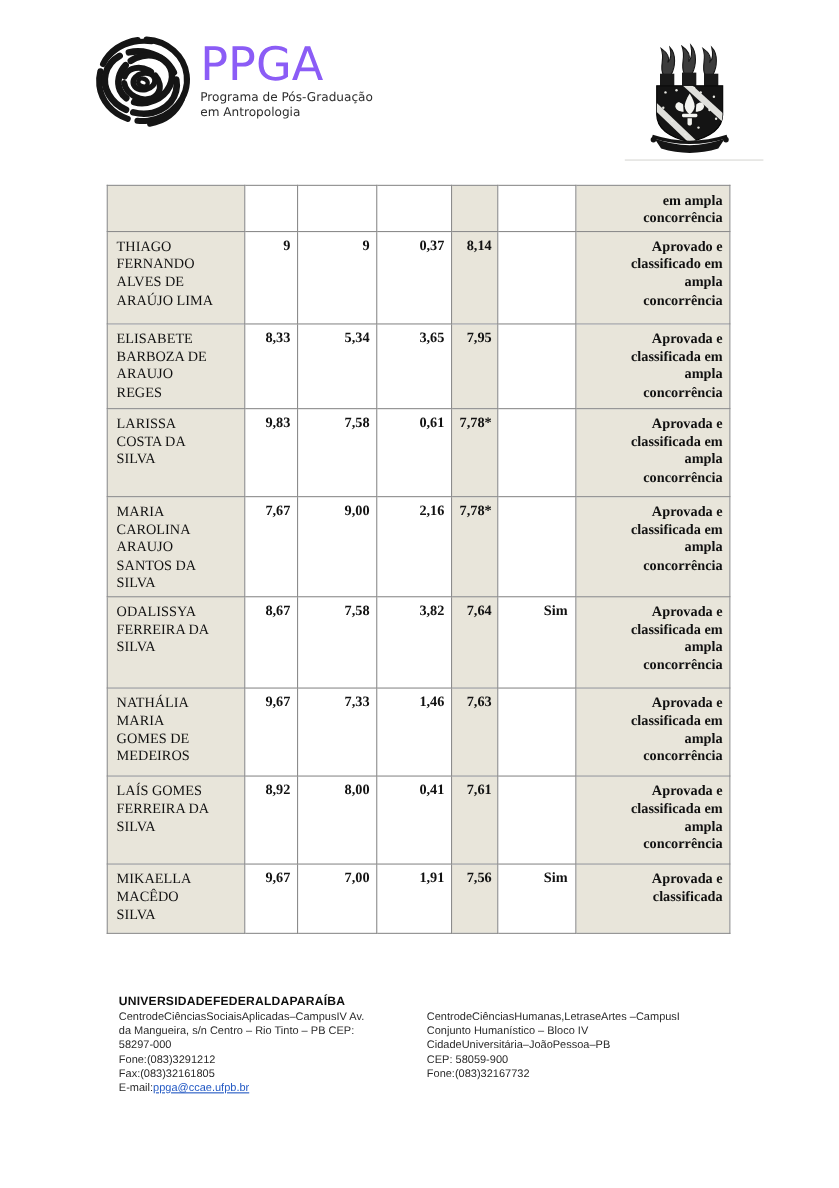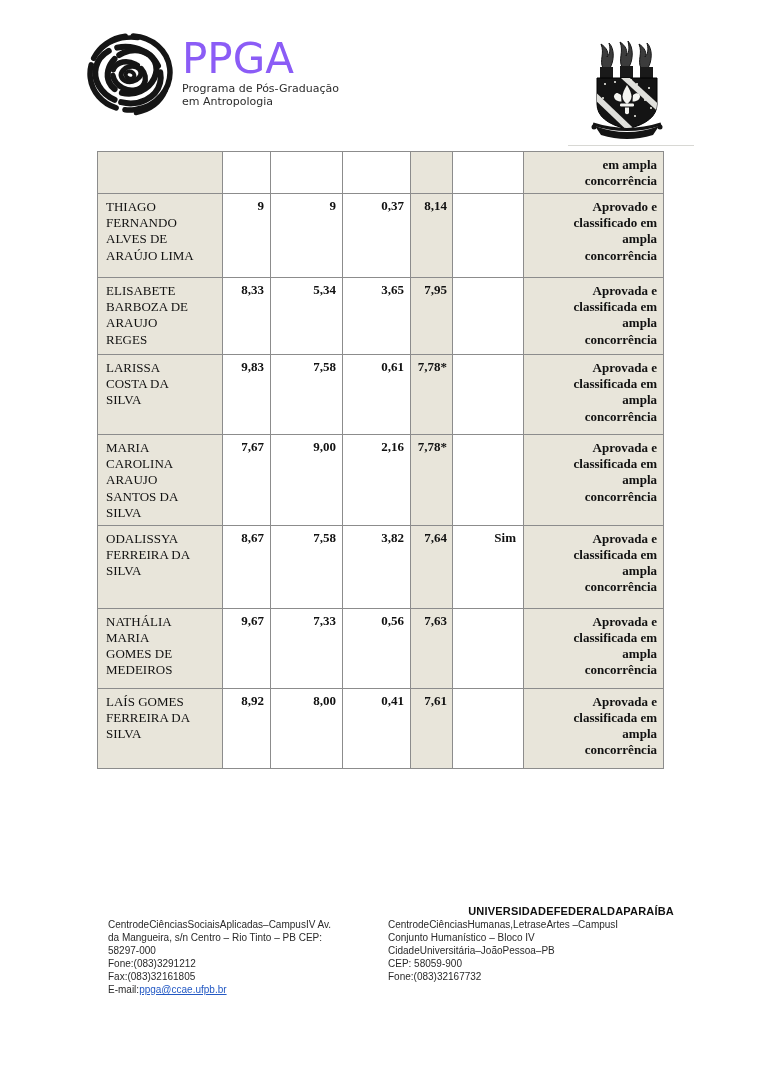--- a/index.html
+++ b/index.html
@@ -17,38 +17,38 @@
     line-height:1.0; letter-spacing:0px; color:#8b5cf6;
   }
   .subtitle {
     font-family:"DejaVu Sans", sans-serif; font-size:11px; line-height:1.2;
     color:#2d2d2d; margin-top:2px;
   }
   .crest { position:absolute; left:586px; top:38px; width:82px; height:104px; }
   .crest-baseline { position:absolute; left:568px; top:145px; width:126px; height:1px; background:#d8d8d4; }
 
   
-  .table-wrap { position:absolute; left:97px; top:151px; }
+  .table-wrap { position:absolute; left:97px; top:168px; }
   table.results { border-collapse:collapse; table-layout:fixed; width:566px; }
   td {
     border:1px solid #8c8c8c; vertical-align:top;
     font-size:13px; line-height:1.24; padding:4px 5px; overflow:hidden;
   }
   td.col-name   { background:#e8e5da; text-align:left;  padding:5px 28px 4px 8px; }
   td.col-num    { background:#ffffff; text-align:right; font-weight:bold; padding-right:6px; }
   td.col-final  { background:#e8e5da; text-align:right; font-weight:bold; padding-right:5px; }
   td.col-quota  { background:#ffffff; text-align:right; font-weight:bold; padding-right:7px; }
   td.col-result { background:#e8e5da; text-align:right; font-weight:bold; padding:5px 6px 4px 40px; }
 
   
   .footer {
     position:absolute; left:108px; top:905px; width:566px;
     font-family:"Liberation Sans", sans-serif; color:#222;
   }
-  .footer-title { font-weight:bold; font-size:11px; color:#0f0f0f; letter-spacing:0.2px;text-align:right; }
+  .footer-title { font-weight:bold; font-size:11px; color:#0f0f0f; letter-spacing:0.2px; }
   .footer-cols { display:flex; margin-top:1px; }
   .fcol-left  { width:280px; }
   .fcol-right { flex:1; }
   .f-line { font-size:10px; line-height:13px; white-space:nowrap; color:#2a2a2a; }
   a.email { color:#2359c4; text-decoration:underline; cursor:pointer; }
 </style>
 </head>
 <body>
 
 <div class="page">
@@ -184,33 +184,42 @@
             <td class="col-num">7,58</td>
             <td class="col-num">3,82</td>
             <td class="col-final">7,64</td>
             <td class="col-quota">Sim</td>
             <td class="col-result">Aprovada e classificada em ampla concorrência</td>
           </tr>
           <tr style="height: 80px;">
             <td class="col-name">NATHÁLIA MARIA GOMES DE MEDEIROS</td>
             <td class="col-num">9,67</td>
             <td class="col-num">7,33</td>
-            <td class="col-num">0,56</td>
+            <td class="col-num">1,46</td>
             <td class="col-final">7,63</td>
             <td class="col-quota"></td>
             <td class="col-result">Aprovada e classificada em ampla concorrência</td>
           </tr>
           <tr style="height: 80px;">
             <td class="col-name">LAÍS GOMES FERREIRA DA SILVA</td>
             <td class="col-num">8,92</td>
             <td class="col-num">8,00</td>
             <td class="col-num">0,41</td>
             <td class="col-final">7,61</td>
             <td class="col-quota"></td>
             <td class="col-result">Aprovada e classificada em ampla concorrência</td>
+          </tr>
+          <tr style="height: 63px;">
+            <td class="col-name">MIKAELLA MACÊDO SILVA</td>
+            <td class="col-num">9,67</td>
+            <td class="col-num">7,00</td>
+            <td class="col-num">1,91</td>
+            <td class="col-final">7,56</td>
+            <td class="col-quota">Sim</td>
+            <td class="col-result">Aprovada e classificada</td>
           </tr>
         </tbody>
     </table>
   </div>
 
   <div class="footer">
     <div class="footer-title">UNIVERSIDADEFEDERALDAPARAÍBA</div>
     <div class="footer-cols">
       <div class="fcol-left">
         <div id="footer-left-lines">

